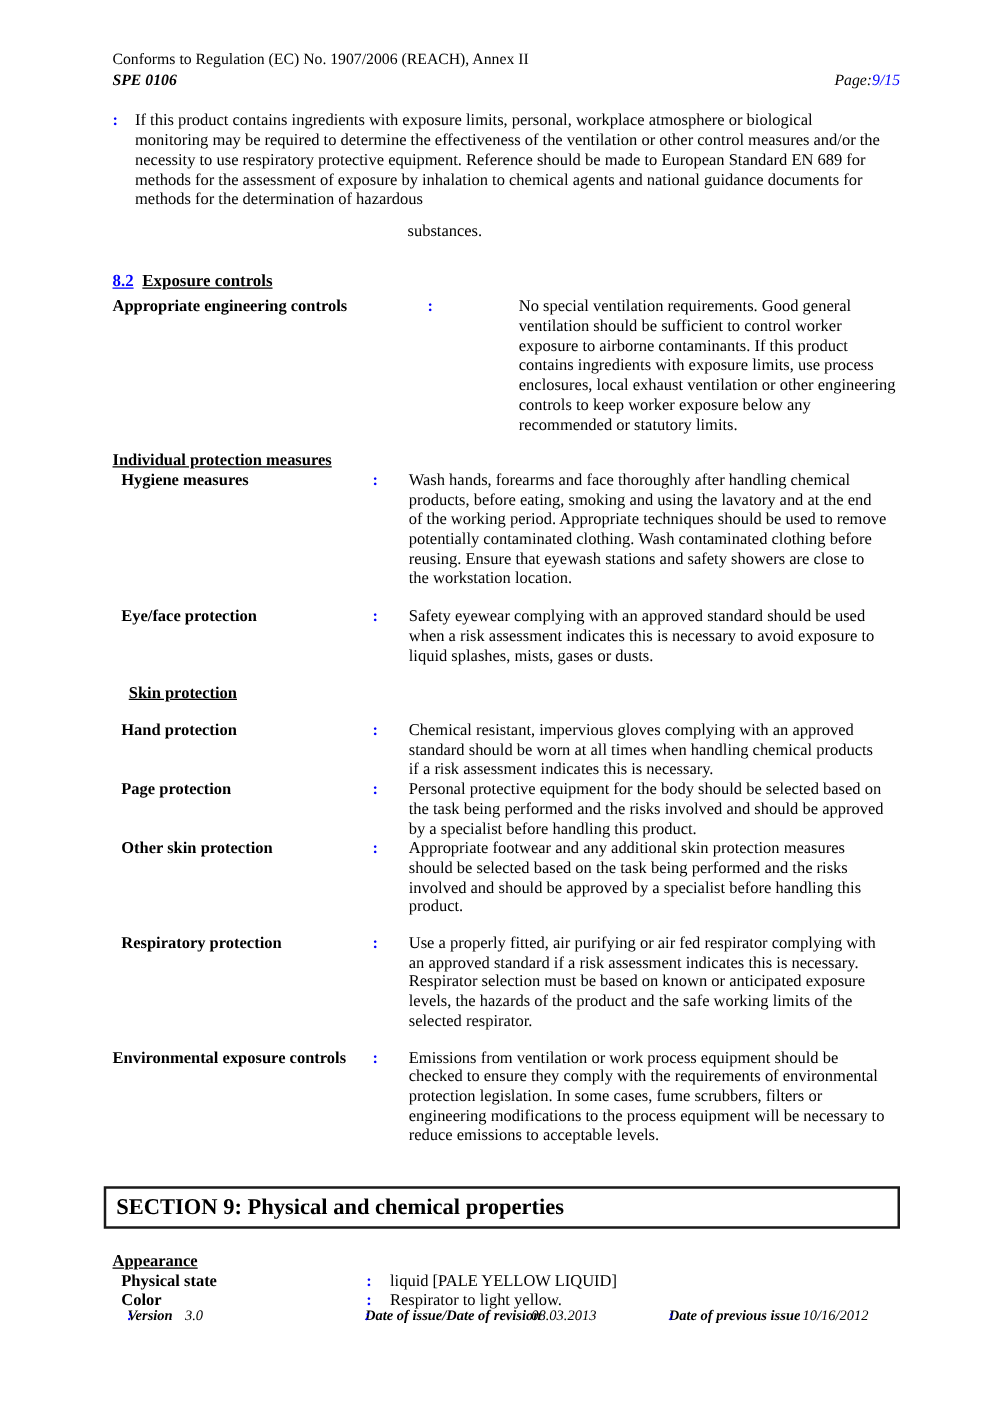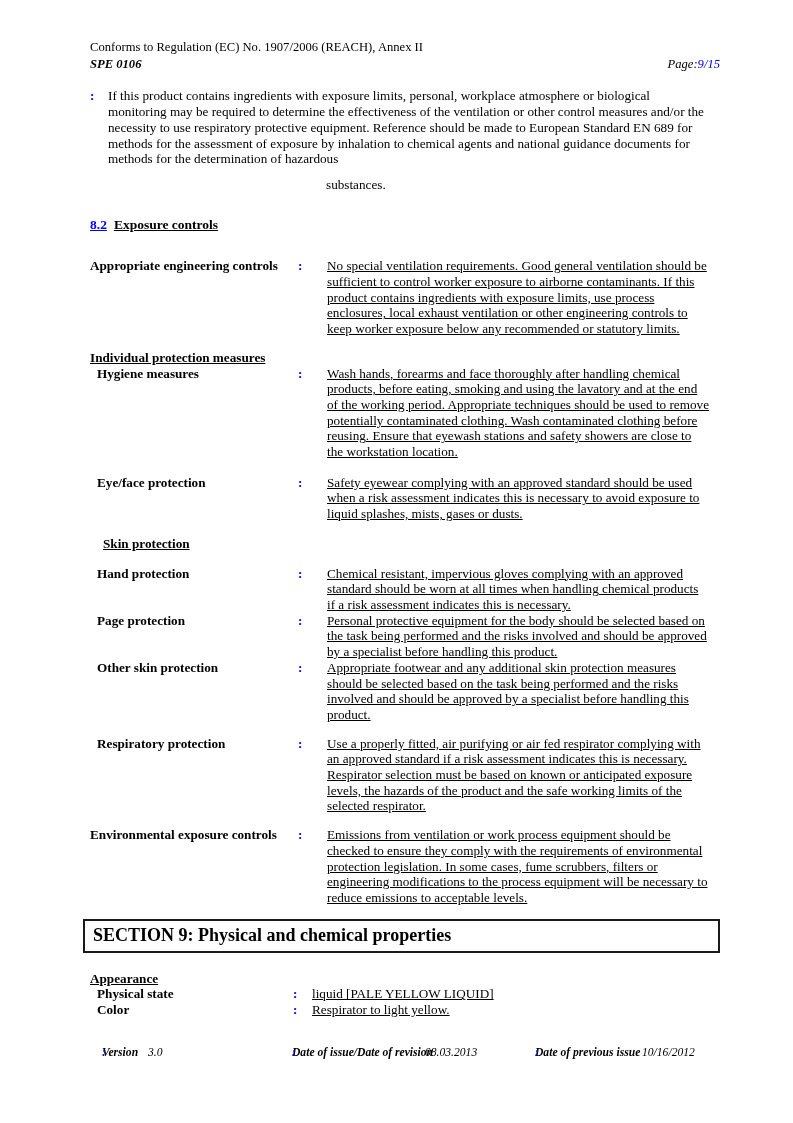--- a/index.html
+++ b/index.html
@@ -31,30 +31,30 @@
   .continuation{margin-left:236px;margin-top:10px;}
   
   .sec-sub{font-size:13.5px;font-weight:bold;margin:24px 0 0 0;}
   .sec-sub .num{color:#0000ff;text-decoration:underline;margin-right:7px;cursor:pointer;}
   .sec-sub .ttl{text-decoration:underline;}
   
   .defrow{display:flex;align-items:flex-start;}
   .defrow .lbl{width:208px;flex:none;font-weight:bold;box-sizing:border-box;}
   .defrow .lbl.ind1{padding-left:7px;}
   .defrow .col{width:29px;flex:none;color:#0000ff;font-weight:bold;}
-  .defrow .val{flex:1;max-width:382px;text-decoration:underline;}
-  .mt14{margin-top:26px;}
+  .defrow .val{flex:1;max-width:382px;}
+  .mt14{margin-top:5px;gap:44px;}
   .mb13{margin-bottom:13px;}
   .mb14{margin-bottom:14px;}
   .mb15{margin-bottom:15px;}
   .subhead1{font-weight:bold;text-decoration:underline;}
   .skin-head{margin-left:13px;margin-bottom:14px;font-weight:bold;text-decoration:underline;}
   
   .section-box{
-    margin:13px 0 0 -7px;
+    margin:33px 0 0 -7px;
     width:637px;
     box-sizing:border-box;
     border:2px solid #1a1a1a;
     padding:2px 8px 4px 8px;
     font-size:18px;
     font-weight:bold;
     line-height:24px;
   }
   
   .app .lbl{width:203px;padding-left:7px;}

